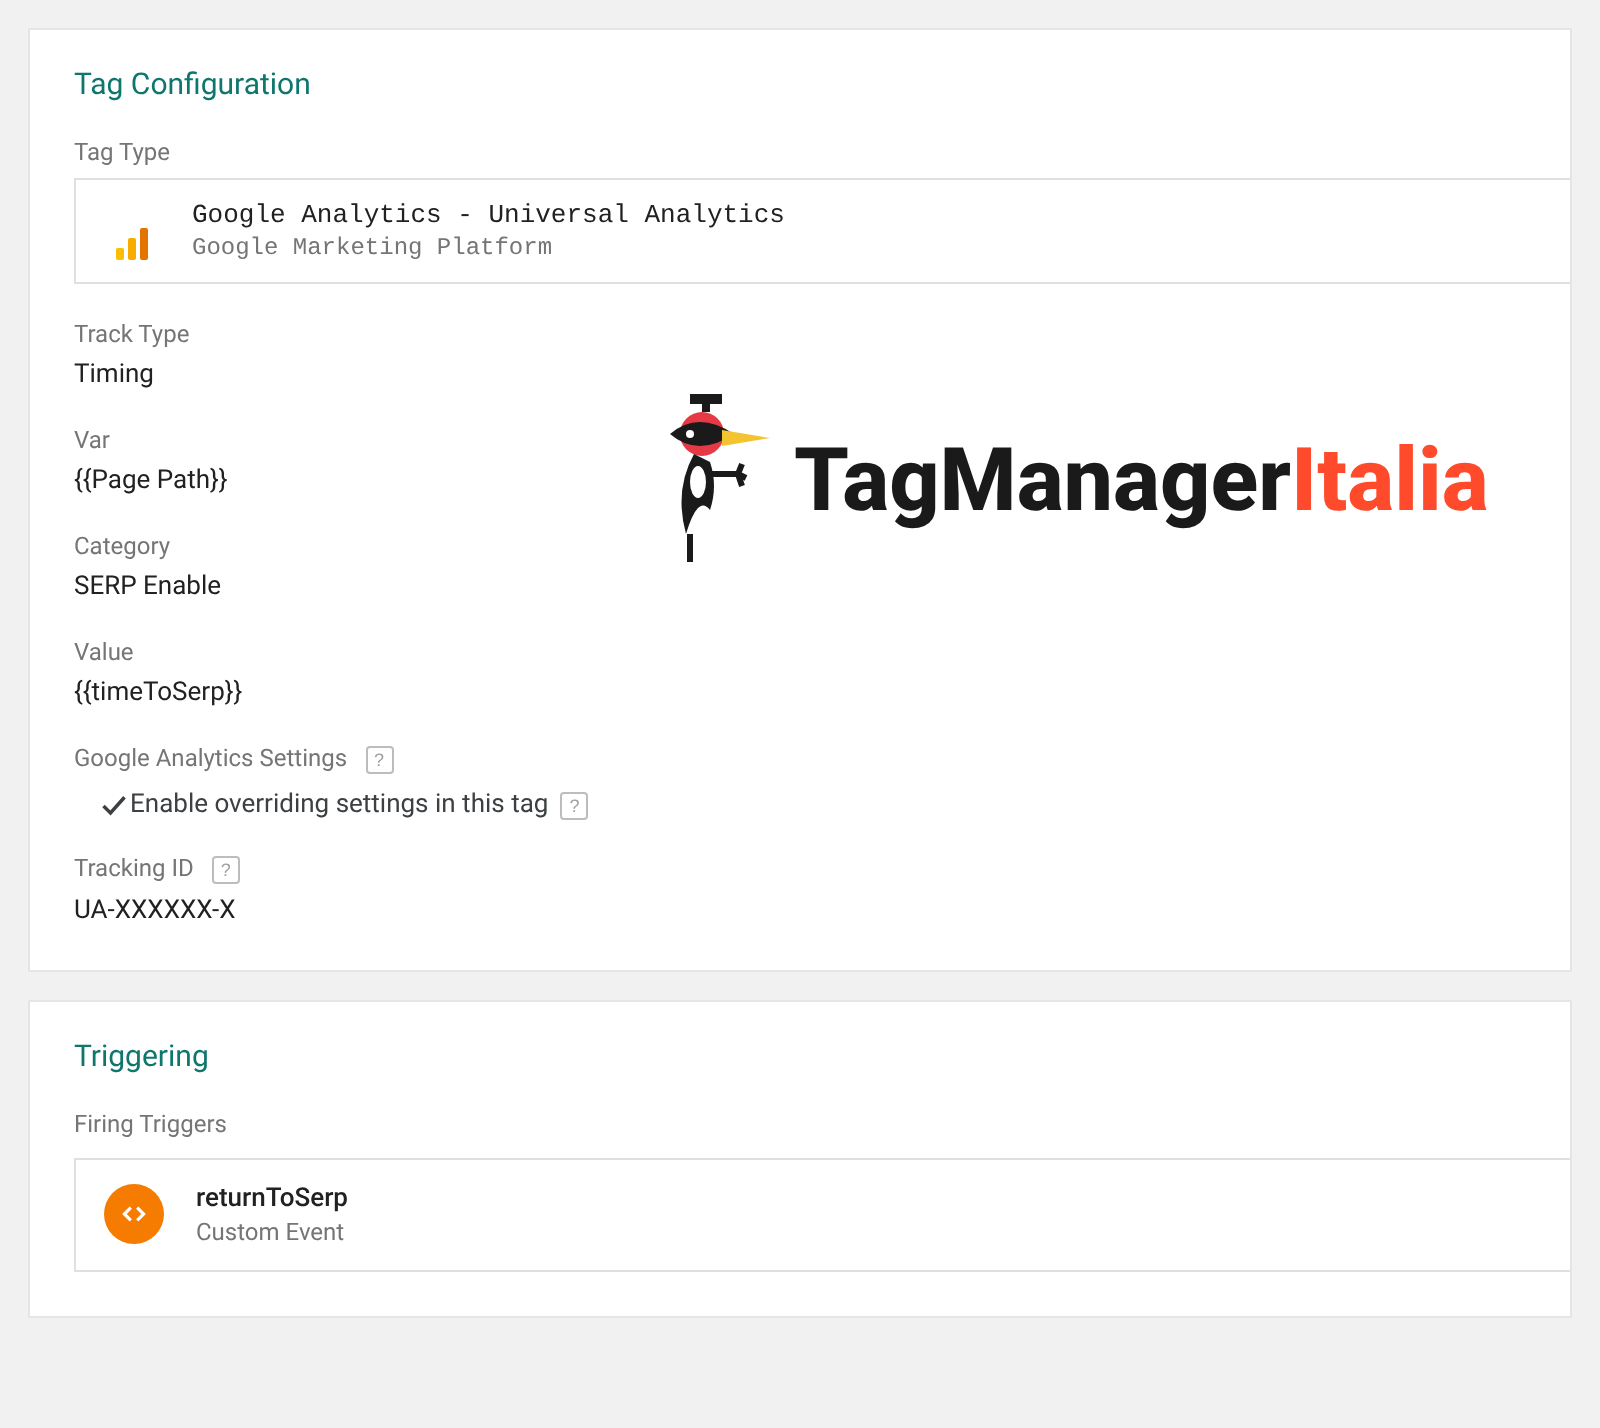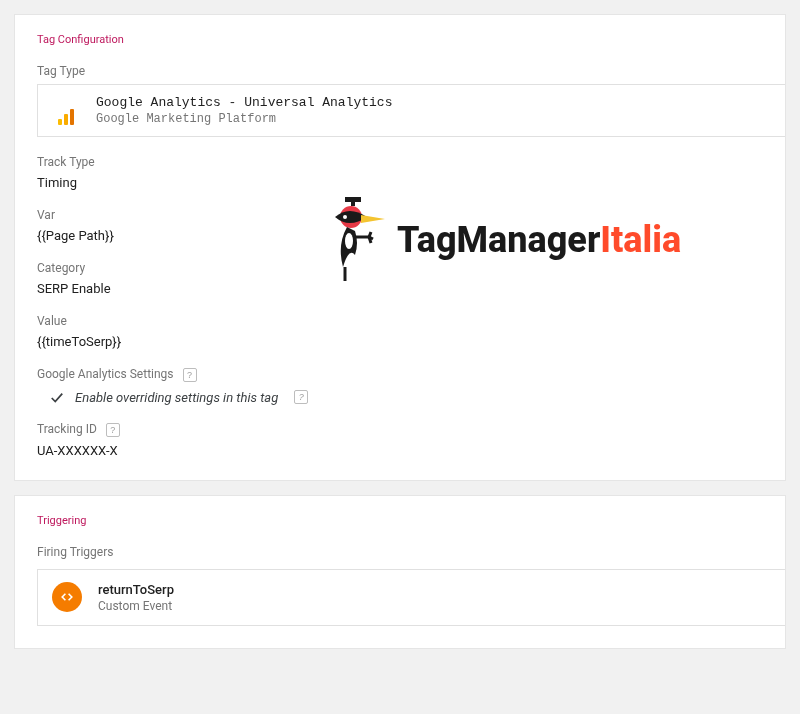--- a/index.html
+++ b/index.html
@@ -13,22 +13,22 @@
     overflow: hidden;
   }
   .card {
     background: #fff;
     border: 1px solid #e5e5e5;
     margin: 14px 14px 0 14px;
     padding: 18px 22px 22px 22px;
     position: relative;
   }
   .section-title {
-    font-size: 11px;
-    color: #be185d;
+    font-size: 15px;
+    color: #0f766e;
     font-weight: 400;
     margin-bottom: 18px;
   }
   .field-label {
     color: #757575;
     font-size: 12px;
     margin-bottom: 6px;
   }
   .field-value {
     color: #212121;
@@ -66,26 +66,25 @@
     border: 1px solid #bdbdbd;
     border-radius: 2px;
     align-items: center; justify-content: center;
     font-size: 9px; color: #9e9e9e;
     margin-left: 6px;
     vertical-align: middle;
     font-family: sans-serif;
   }
   .override-row {
     display: flex;
-    align-items: flex-start;
-    gap: 10px;
+    align-items: center;
+    gap: 0;
     margin: 8px 0 16px 12px;
     color: #3c4043;
     font-size: 13px;
-    font-style: italic;
   }
   .check-icon {
     width: 16px; height: 16px;
     display: inline-flex;
     align-items: center; justify-content: center;
   }
   .check-icon svg { stroke: #3c4043; stroke-width: 2; fill: none; }
   .firing-row {
     border: 1px solid #e0e0e0;
     border-right: none;
@@ -109,21 +108,21 @@
     position: absolute;
     top: 180px;
     left: 300px;
     width: 450px;
     pointer-events: none;
     display: flex;
     align-items: center;
     gap: 10px;
   }
   .watermark .txt {
-    font-size: 36px;
+    font-size: 44px;
     font-weight: 800;
     color: #1a1a1a;
     white-space: nowrap;
   }
   .watermark .txt .orange { color: #ff4b2b; }
   .bird-logo { width: 72px; height: 90px; }
 </style>
 </head>
 <body>
 

